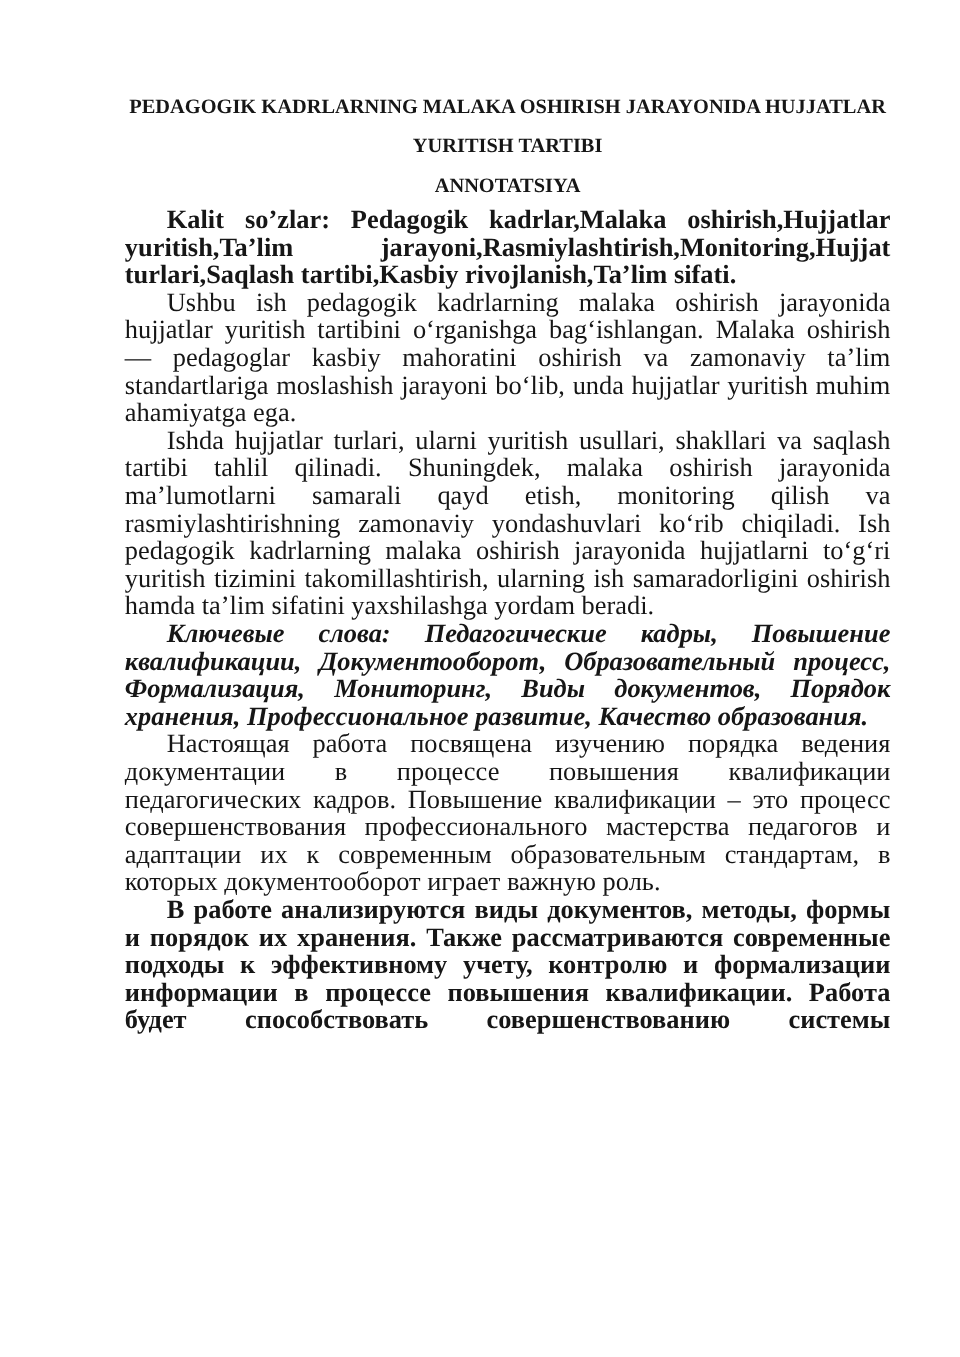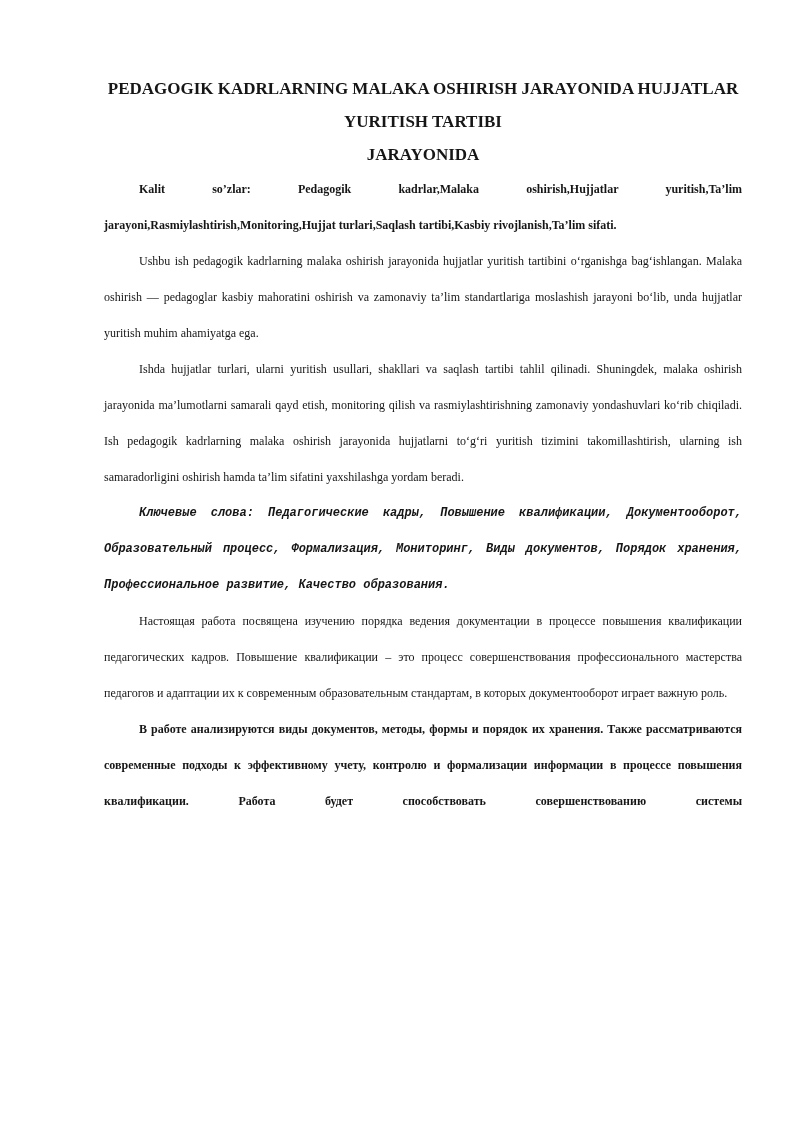--- a/index.html
+++ b/index.html
@@ -24,47 +24,46 @@
   .doc-title,
   .section-heading {
     margin: 0;
     font-size: 17px;
     font-weight: bold;
     line-height: 33px;
     text-align: center;
   }
   .para {
     margin: 0;
-    font-size: 12px;
-    line-height: 36px;
+    font-size: 22px;
+    line-height: 23px;
     text-align: justify;
     text-indent: 35px;
   }
   .keywords-uz {
     font-weight: bold;
   }
   .keywords-ru {
     font-weight: bold;
     font-style: italic;
-    font-family: Liberation Mono, monospace;
   }
   .continues {
     
     text-align-last: justify;
     font-weight: bold;
   }
 </style>
 </head>
 <body>
 
 <div class="page">
 
   <h1 class="doc-title">PEDAGOGIK KADRLARNING MALAKA OSHIRISH JARAYONIDA HUJJATLAR YURITISH TARTIBI</h1>
 
-  <h2 class="section-heading">JARAYONIDA</h2>
+  <h2 class="section-heading">ANNOTATSIYA</h2>
 
   <p class="para keywords-uz">Kalit so’zlar: Pedagogik kadrlar,Malaka oshirish,Hujjatlar yuritish,Ta’lim jarayoni,Rasmiylashtirish,Monitoring,Hujjat turlari,Saqlash tartibi,Kasbiy rivojlanish,Ta’lim sifati.</p>
 
   <p class="para">Ushbu ish pedagogik kadrlarning malaka oshirish jarayonida hujjatlar yuritish tartibini oʻrganishga bagʻishlangan. Malaka oshirish — pedagoglar kasbiy mahoratini oshirish va zamonaviy ta’lim standartlariga moslashish jarayoni boʻlib, unda hujjatlar yuritish muhim ahamiyatga ega.</p>
 
   <p class="para">Ishda hujjatlar turlari, ularni yuritish usullari, shakllari va saqlash tartibi tahlil qilinadi. Shuningdek, malaka oshirish jarayonida ma’lumotlarni samarali qayd etish, monitoring qilish va rasmiylashtirishning zamonaviy yondashuvlari koʻrib chiqiladi. Ish pedagogik kadrlarning malaka oshirish jarayonida hujjatlarni toʻgʻri yuritish tizimini takomillashtirish, ularning ish samaradorligini oshirish hamda ta’lim sifatini yaxshilashga yordam beradi.</p>
 
 
   <p class="para keywords-ru">Ключевые слова: Педагогические кадры, Повышение квалификации, Документооборот, Образовательный процесс, Формализация, Мониторинг, Виды документов, Порядок хранения, Профессиональное развитие, Качество образования.</p>
 

